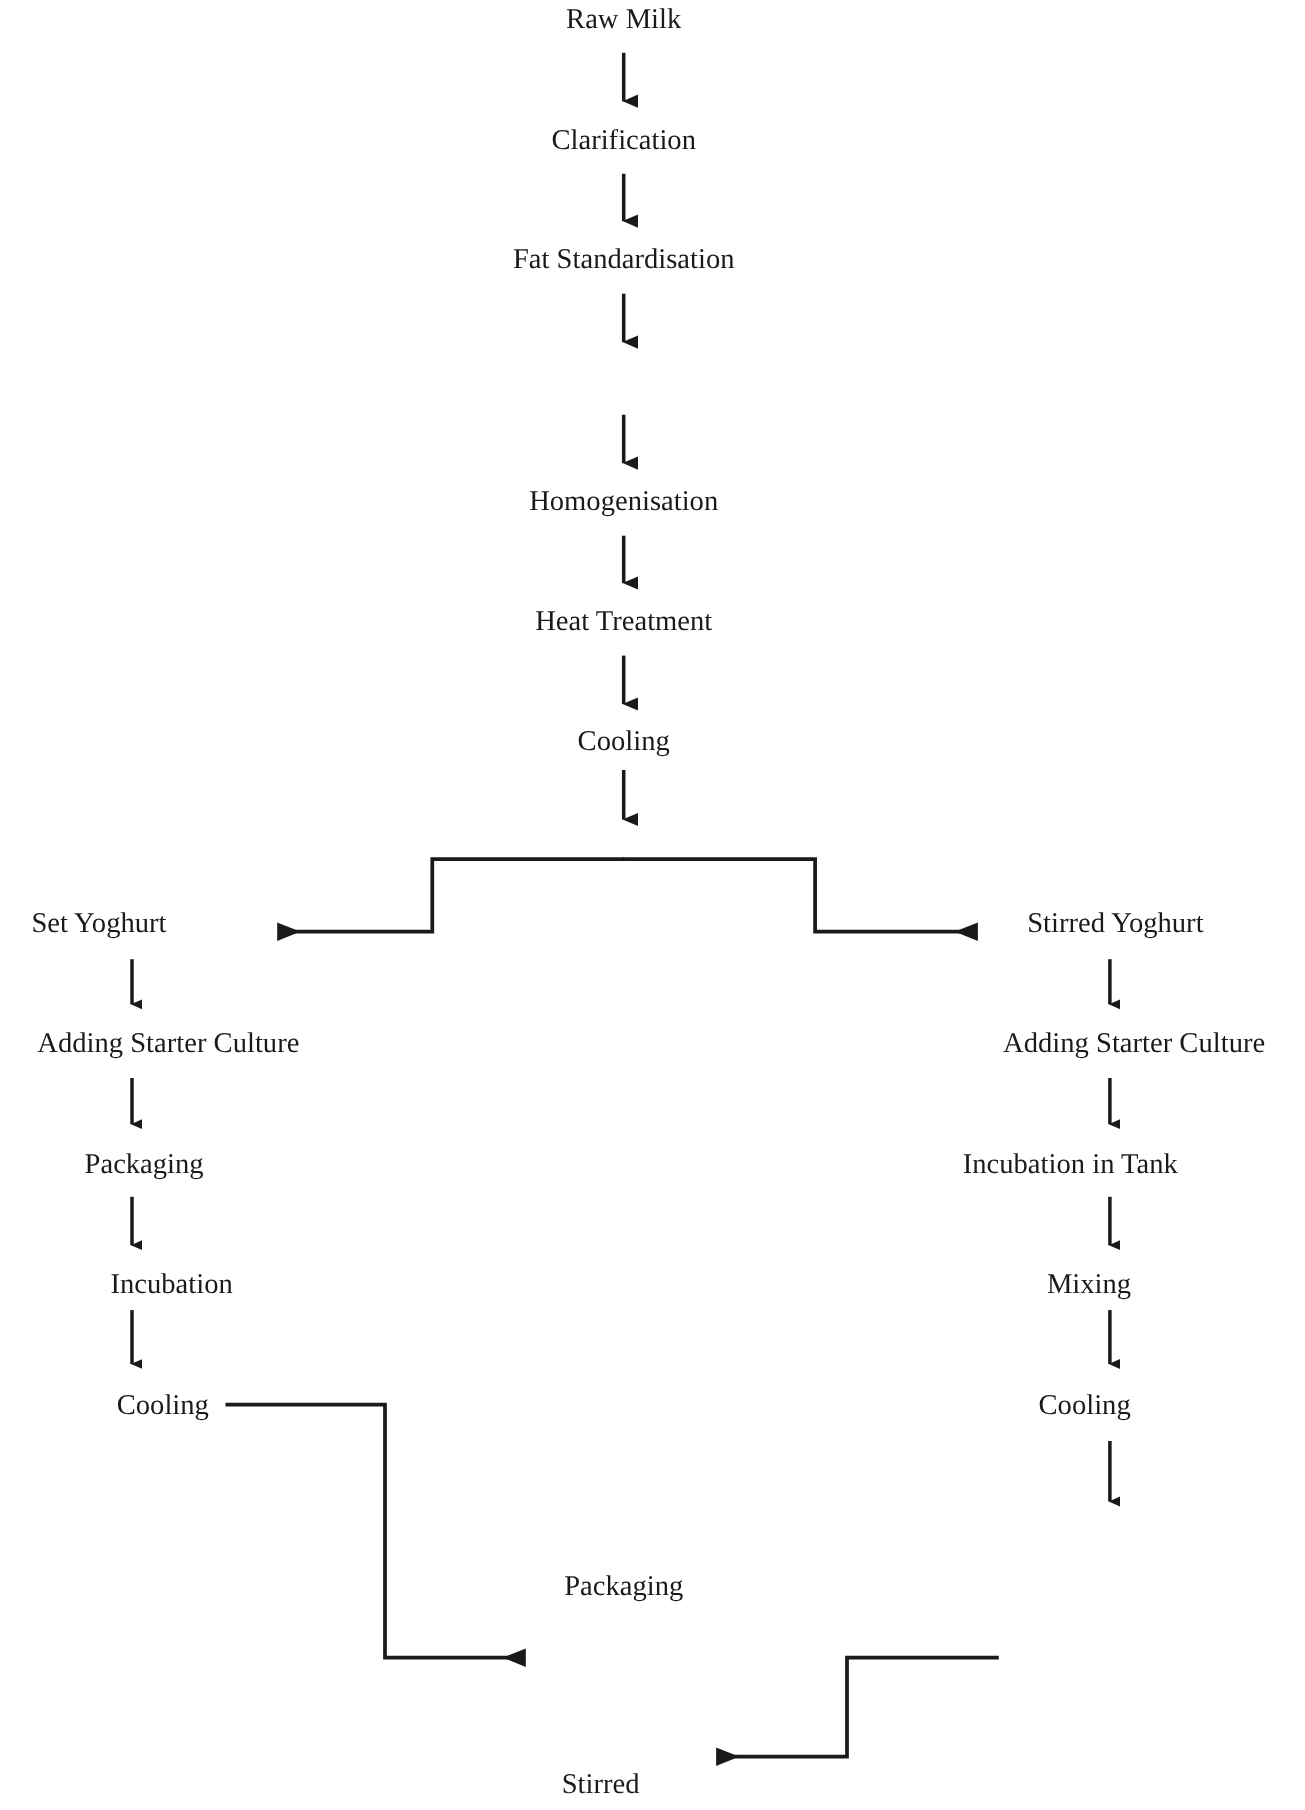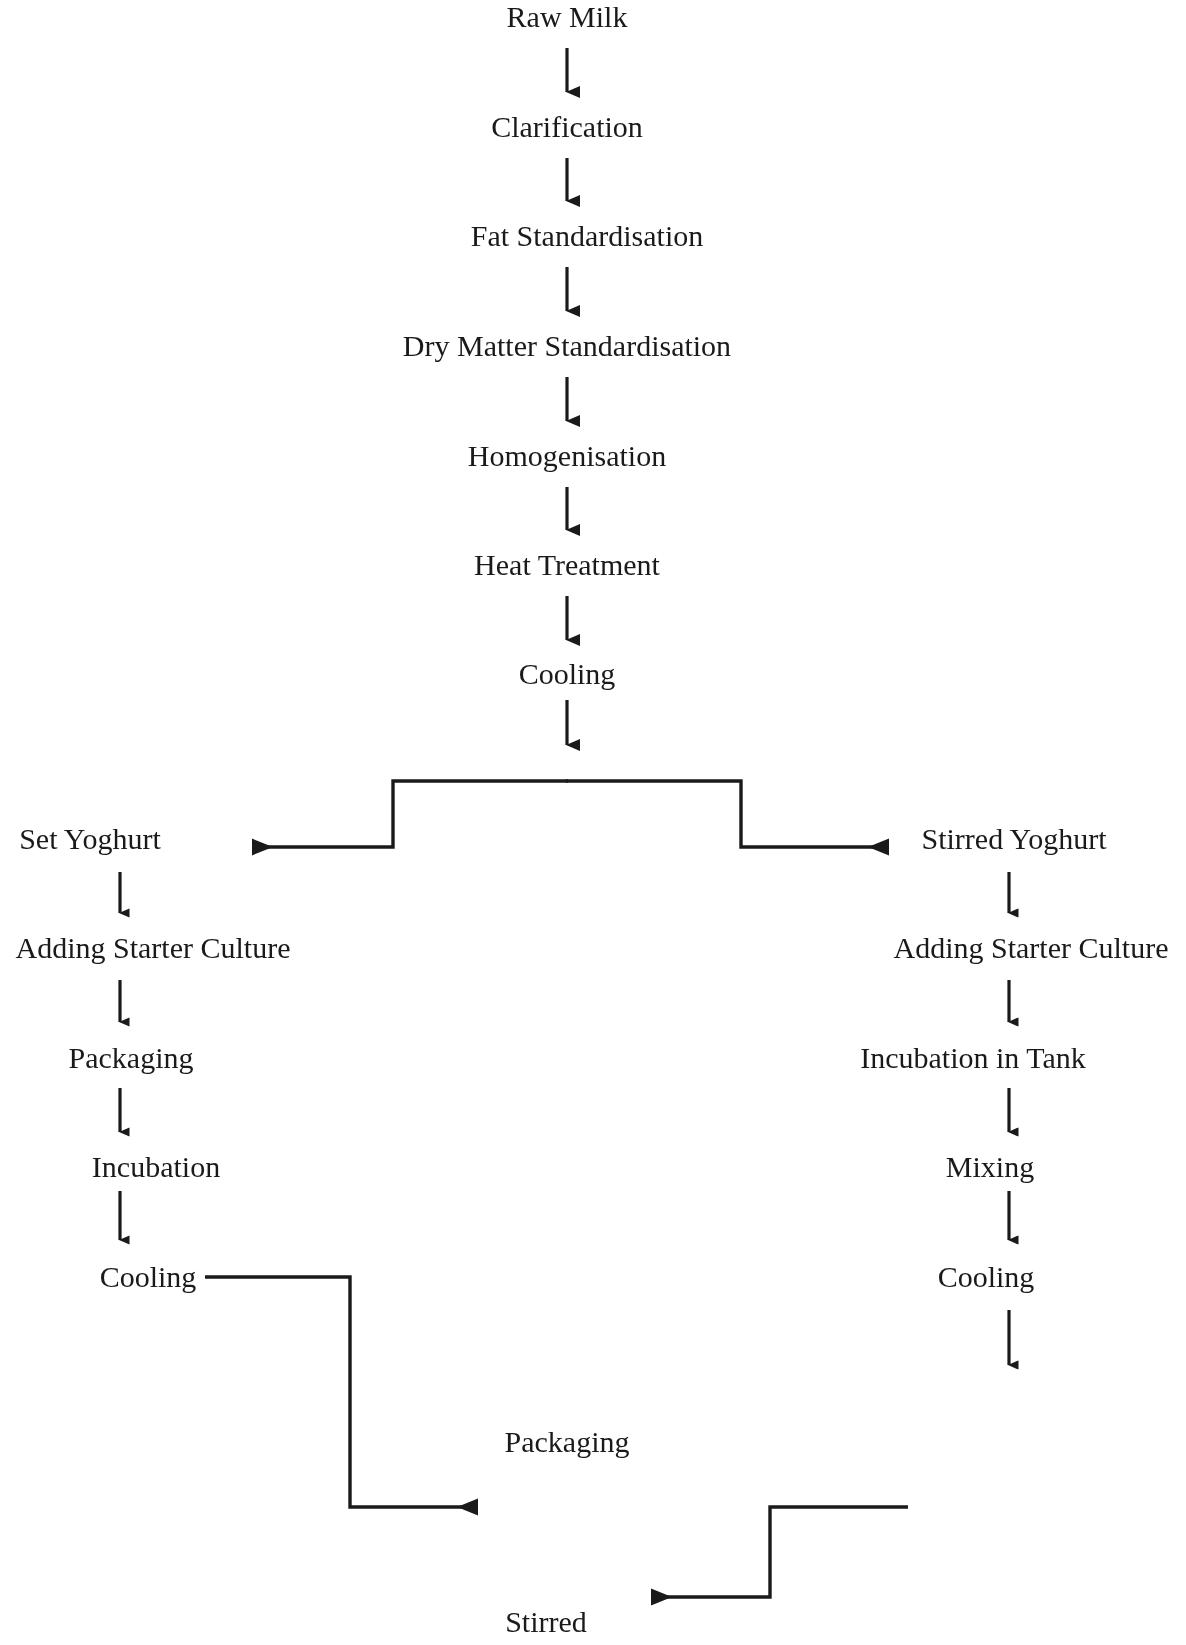--- a/index.html
+++ b/index.html
@@ -19,21 +19,21 @@
   }
   #svg-layer {
     position: absolute;
     left: 0;
     top: 0;
     width: 1186px;
     height: 1645px;
   }
   .node {
     position: absolute;
-    font-size: 30px;
+    font-size: 26px;
     line-height: 1;
     white-space: nowrap;
     color: #1a1a1a;
     transform: translate(-50%, -50%);
     text-align: center;
   }
   .node.bold {
     font-weight: normal;
   }
 </style>
@@ -88,22 +88,21 @@
       <line x1="1009" y1="1310" x2="1009" y2="1365" marker-end="url(#ah-down)"></line>
     </g>
 
     <path d="M205,1277 L350,1277 L350,1507 L477,1507" stroke="#1a1a1a" stroke-width="3.4" fill="none" marker-end="url(#ah-right)"></path>
 
     <path d="M908,1507 L770,1507 L770,1597 L652,1597" stroke="#1a1a1a" stroke-width="3.4" fill="none" marker-end="url(#ah-left)"></path>
   </svg>
 
   <div class="node" style="left:567px; top:17px;">Raw Milk</div>
   <div class="node" style="left:567px; top:127px;">Clarification</div>
-  <div class="node" style="left:567px; top:236px;margin-left:20px;">Fat Standardisation</div>
-  <div class="node" style="left:567px; top:346px;">Dry Matter Standardisation</div>
+  <div class="node" style="left:567px; top:236px;">Fat Standardisation</div>
   <div class="node" style="left:567px; top:456px;">Homogenisation</div>
   <div class="node" style="left:567px; top:565px;text-align:right;">Heat Treatment</div>
   <div class="node" style="left:567px; top:674px;">Cooling</div>
 
   <div class="node bold" style="left:90px; top:839px;">Set Yoghurt</div>
   <div class="node" style="left:153px; top:948px;">Adding Starter Culture</div>
   <div class="node" style="left:131px; top:1058px;">Packaging</div>
   <div class="node" style="left:156px; top:1167px;">Incubation</div>
   <div class="node" style="left:148px; top:1277px;">Cooling</div>
 

